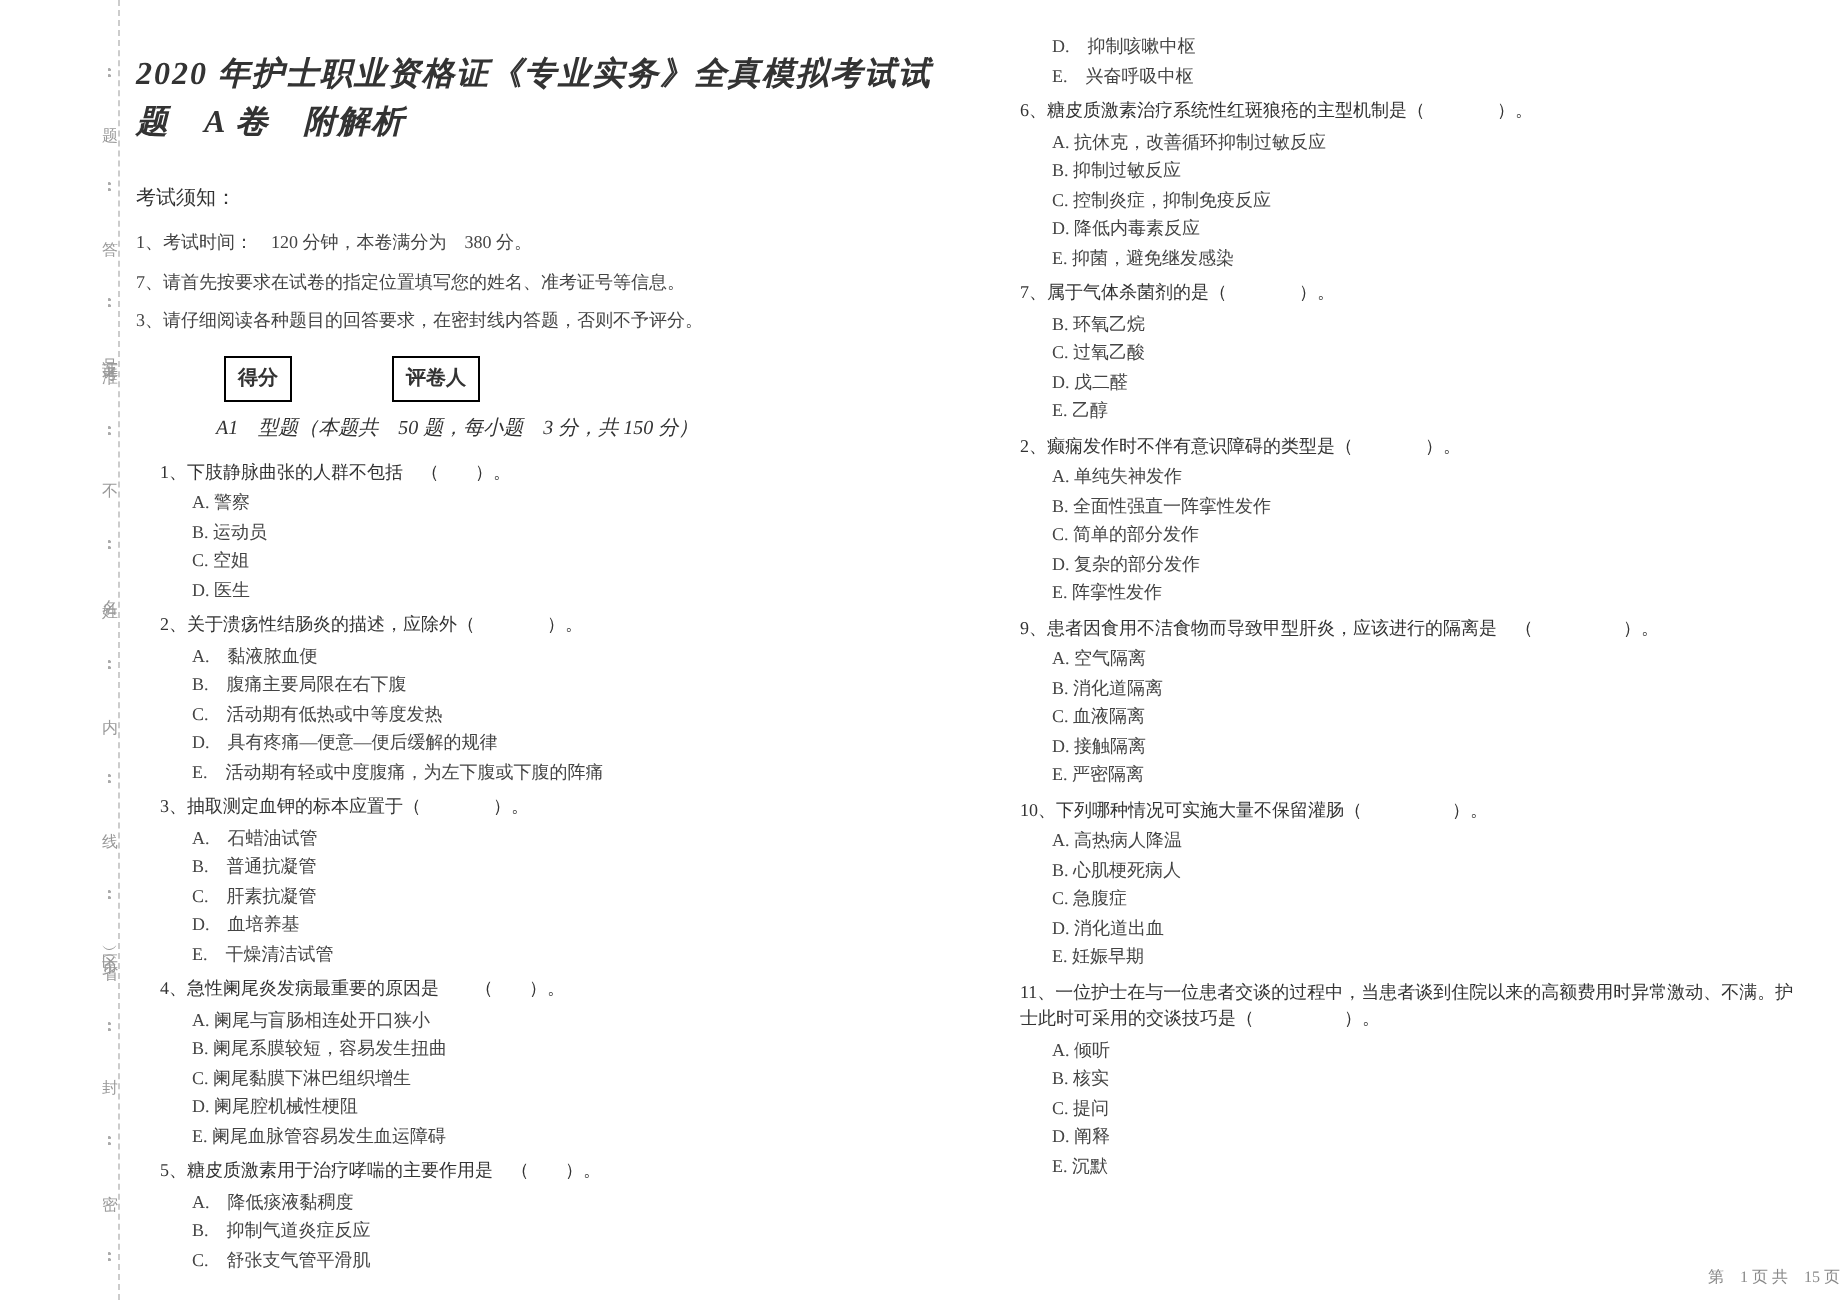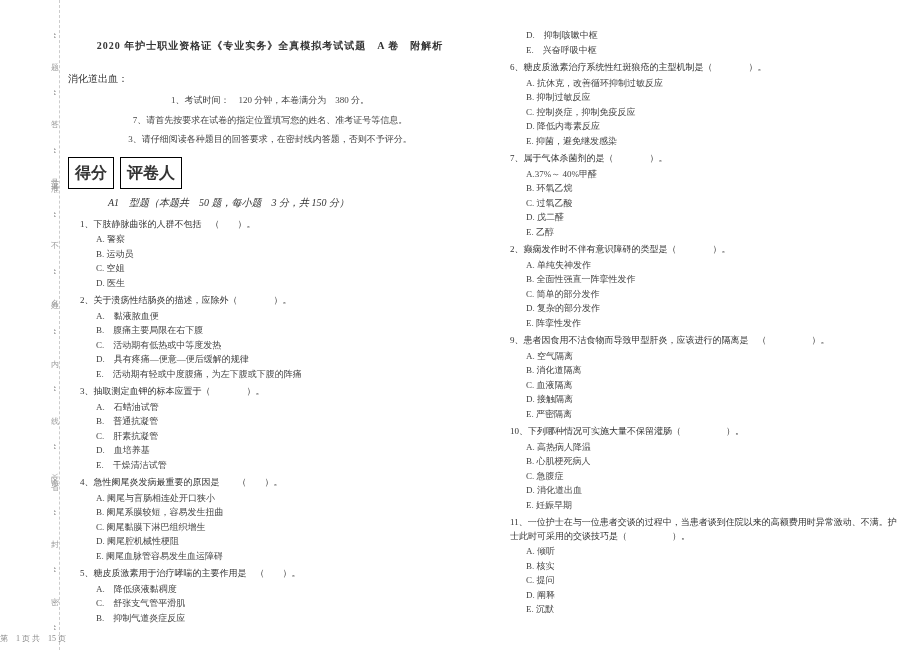--- a/index.html
+++ b/index.html
@@ -32,51 +32,52 @@
       letter-spacing: 2px;
       border-right: 1px dashed #ccc;
       margin-right: 8px;
     }
     .side-col .dashed {
       color: #aaa;
       letter-spacing: 0px;
     }
     .left-pane, .right-pane {
       flex: 1;
-      padding: 28px 18px 12px 8px;
+      padding: 16px 18px 12px 8px;
       line-height: 1.5;
     }
     .left-pane { padding-left: 0; }
     .title {
-      font-size: 10px;
+      font-size: 16px;
       font-weight: bold;
-      text-align: center;
+      text-align: left;
       margin: 10px 0 18px;
       letter-spacing: 1px;
+      font-style: italic;
     }
     .subtitle {
       font-size: 10px;
       margin: 8px 0;
     }
     .notice-item {
       font-size: 9px;
       margin: 6px 0;
       color: #444;
-      text-align: center;
     }
     .scorebox {
       display: flex;
       gap: 6px;
       margin: 10px 0 6px;
     }
     .scorebox .cell {
       border: 1px solid #000;
       padding: 3px 6px;
-      font-size: 16px;
+      font-size: 10px;
       font-weight: bold;
+      margin-left: 44px;
     }
     .section-title {
       font-size: 10px;
       margin: 6px 0 8px 40px;
       font-style: italic;
     }
     .qline {
       font-size: 9px;
       margin: 4px 0 2px 12px;
       color: #333;
@@ -84,21 +85,21 @@
     .opt {
       font-size: 9px;
       margin: 1px 0 1px 28px;
       color: #444;
     }
     .page-footer {
       position: absolute;
       bottom: 6px;
       left: 0;
       right: 0;
-      text-align: left;
+      text-align: right;
       font-size: 8px;
       color: #888;
     }
   </style>
 </head>
 <body>
 
 <div class="page">
   <div class="side-col">
     <span class="dashed">︰︰︰︰︰︰</span>
@@ -119,21 +120,21 @@
     <span>）区市（省</span>
     <span class="dashed">︰︰︰︰︰︰</span>
     <span>封</span>
     <span class="dashed">︰︰︰︰︰︰</span>
     <span>密</span>
     <span class="dashed">︰︰︰︰︰︰</span>
   </div>
 
   <div class="left-pane">
     <div class="title">2020 年护士职业资格证《专业实务》全真模拟考试试题　A 卷　附解析</div>
-    <div class="subtitle">消化道出血：</div>
+    <div class="subtitle">考试须知：</div>
     <div class="notice-item">1、考试时间：　120 分钟，本卷满分为　380 分。</div>
     <div class="notice-item">7、请首先按要求在试卷的指定位置填写您的姓名、准考证号等信息。</div>
     <div class="notice-item">3、请仔细阅读各种题目的回答要求，在密封线内答题，否则不予评分。</div>
 
     <div class="scorebox">
       <div class="cell">得分</div>
       <div class="cell">评卷人</div>
     </div>
     <div class="section-title">A1　型题（本题共　50 题，每小题　3 分，共 150 分）</div>
 
@@ -156,39 +157,38 @@
         <div class="opt">D.　血培养基</div>
         <div class="opt">E.　干燥清洁试管</div>
         <div class="qline">4、急性阑尾炎发病最重要的原因是　　（　　）。</div>
         <div class="opt">A. 阑尾与盲肠相连处开口狭小</div>
         <div class="opt">B. 阑尾系膜较短，容易发生扭曲</div>
         <div class="opt">C. 阑尾黏膜下淋巴组织增生</div>
         <div class="opt">D. 阑尾腔机械性梗阻</div>
         <div class="opt">E. 阑尾血脉管容易发生血运障碍</div>
         <div class="qline">5、糖皮质激素用于治疗哮喘的主要作用是　（　　）。</div>
         <div class="opt">A.　降低痰液黏稠度</div>
+        <div class="opt">B.　抑制气道炎症反应</div>
         <div class="opt">C.　舒张支气管平滑肌</div>
-        <div class="opt">B.　抑制气道炎症反应</div>
       </div>
   </div>
 
   <div class="right-pane">
     <div id="qright-extra">
         <div class="opt">D.　抑制咳嗽中枢</div>
         <div class="opt">E.　兴奋呼吸中枢</div>
       </div>
     <div id="qright">
         <div class="qline">6、糖皮质激素治疗系统性红斑狼疮的主型机制是（　　　　）。</div>
         <div class="opt">A. 抗休克，改善循环抑制过敏反应</div>
         <div class="opt">B. 抑制过敏反应</div>
         <div class="opt">C. 控制炎症，抑制免疫反应</div>
         <div class="opt">D. 降低内毒素反应</div>
         <div class="opt">E. 抑菌，避免继发感染</div>
         <div class="qline">7、属于气体杀菌剂的是（　　　　）。</div>
-        <div class="opt">A.37%～ 40%甲醛</div>
         <div class="opt">B. 环氧乙烷</div>
         <div class="opt">C. 过氧乙酸</div>
         <div class="opt">D. 戊二醛</div>
         <div class="opt">E. 乙醇</div>
         <div class="qline">2、癫痫发作时不伴有意识障碍的类型是（　　　　）。</div>
         <div class="opt">A. 单纯失神发作</div>
         <div class="opt">B. 全面性强直一阵挛性发作</div>
         <div class="opt">C. 简单的部分发作</div>
         <div class="opt">D. 复杂的部分发作</div>
         <div class="opt">E. 阵挛性发作</div>

